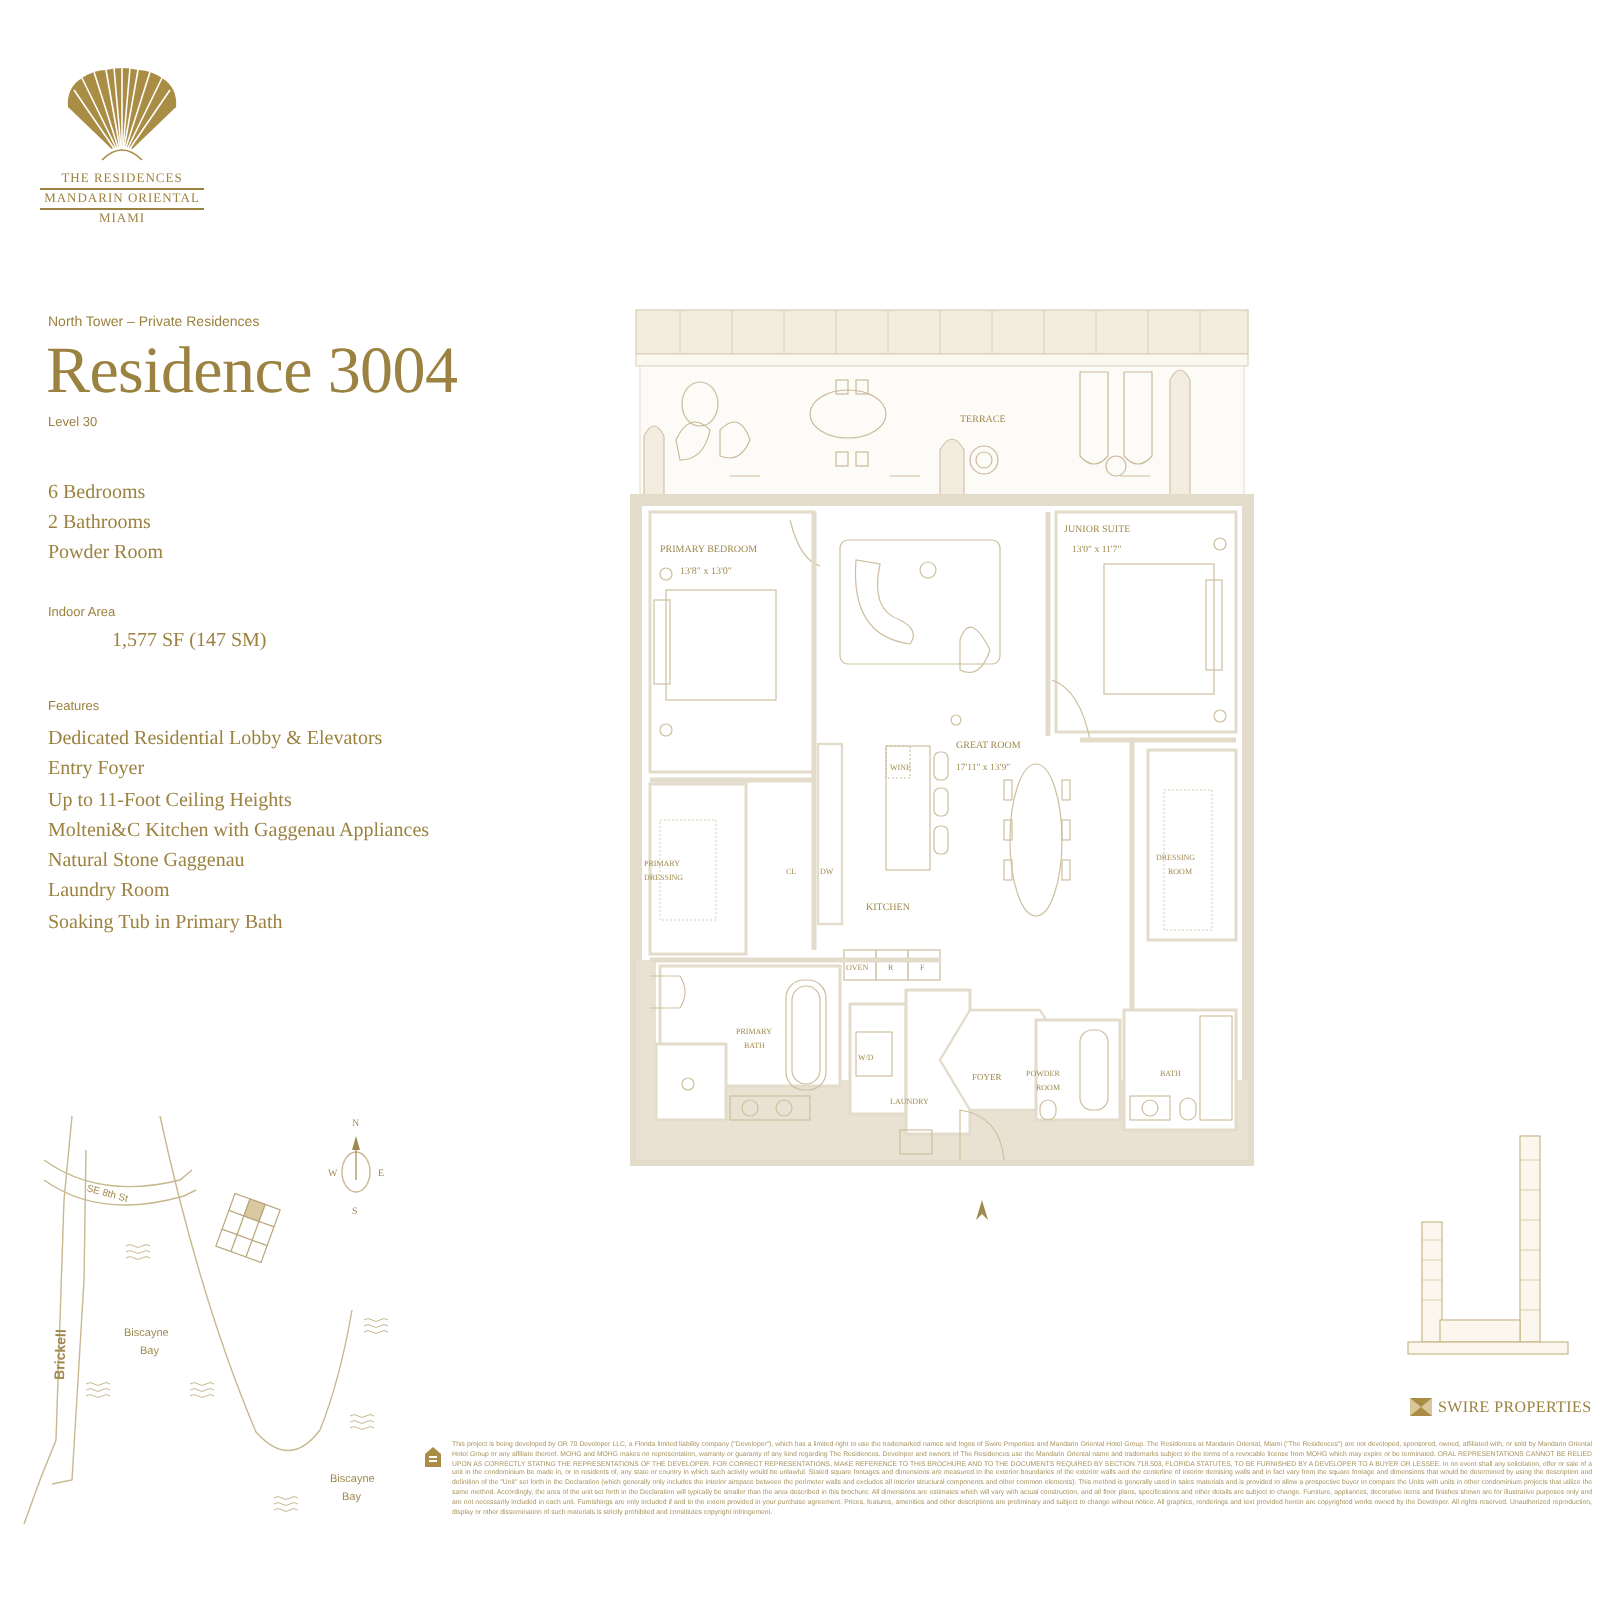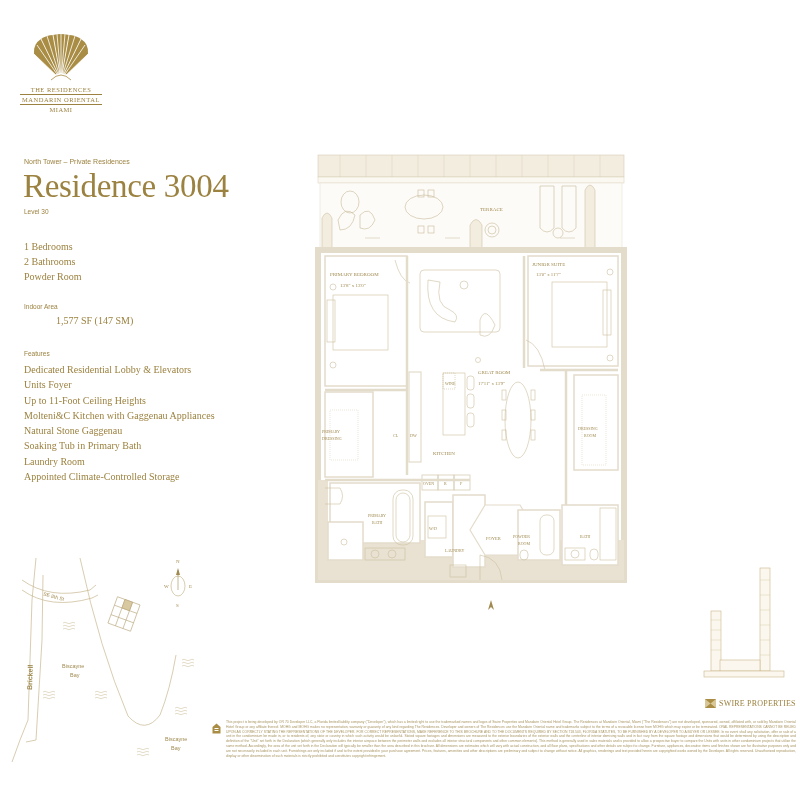--- a/index.html
+++ b/index.html
@@ -62,38 +62,37 @@
   <div class="l1">THE RESIDENCES</div>
   <div class="l2">MANDARIN ORIENTAL</div>
   <div class="l3">MIAMI</div>
 </div>
 
 <div class="abs subtitle">North Tower – Private Residences</div>
 <div class="abs title">Residence 3004</div>
 <div class="abs level">Level 30</div>
 
 <div class="abs rooms">
-  <div>1 Bedrooms</div>
+  <div>6 Bedrooms</div>
   <div>2 Bathrooms</div>
   <div>Powder Room</div>
 </div>
 
 <div class="abs ia-label">Indoor Area</div>
 <div class="abs ia-value">1,577 SF (147 SM)</div>
 
 <div class="abs feat-label">Features</div>
 <ul class="abs features">
   <li>Dedicated Residential Lobby &amp; Elevators</li>
-  <li>Units Foyer</li>
+  <li>Entry Foyer</li>
   <li>Up to 11-Foot Ceiling Heights</li>
   <li>Molteni&amp;C Kitchen with Gaggenau Appliances</li>
   <li>Natural Stone Gaggenau</li>
+  <li>Laundry Room</li>
   <li>Soaking Tub in Primary Bath</li>
-  <li>Laundry Room</li>
-  <li>Appointed Climate-Controlled Storage</li>
 </ul>
 
 <svg class="abs plan" viewBox="300 150 335 470" width="335" height="470">
 
   <rect x="318" y="155" width="306" height="22" fill="#f3ede0" stroke="#d8cdb5" stroke-width="0.6"></rect>
   <g stroke="#d8cdb5" stroke-width="0.5">
     <line x1="340" y1="155" x2="340" y2="177"></line>
       <line x1="366" y1="155" x2="366" y2="177"></line>
     <line x1="392" y1="155" x2="392" y2="177"></line>
       <line x1="418" y1="155" x2="418" y2="177"></line>

